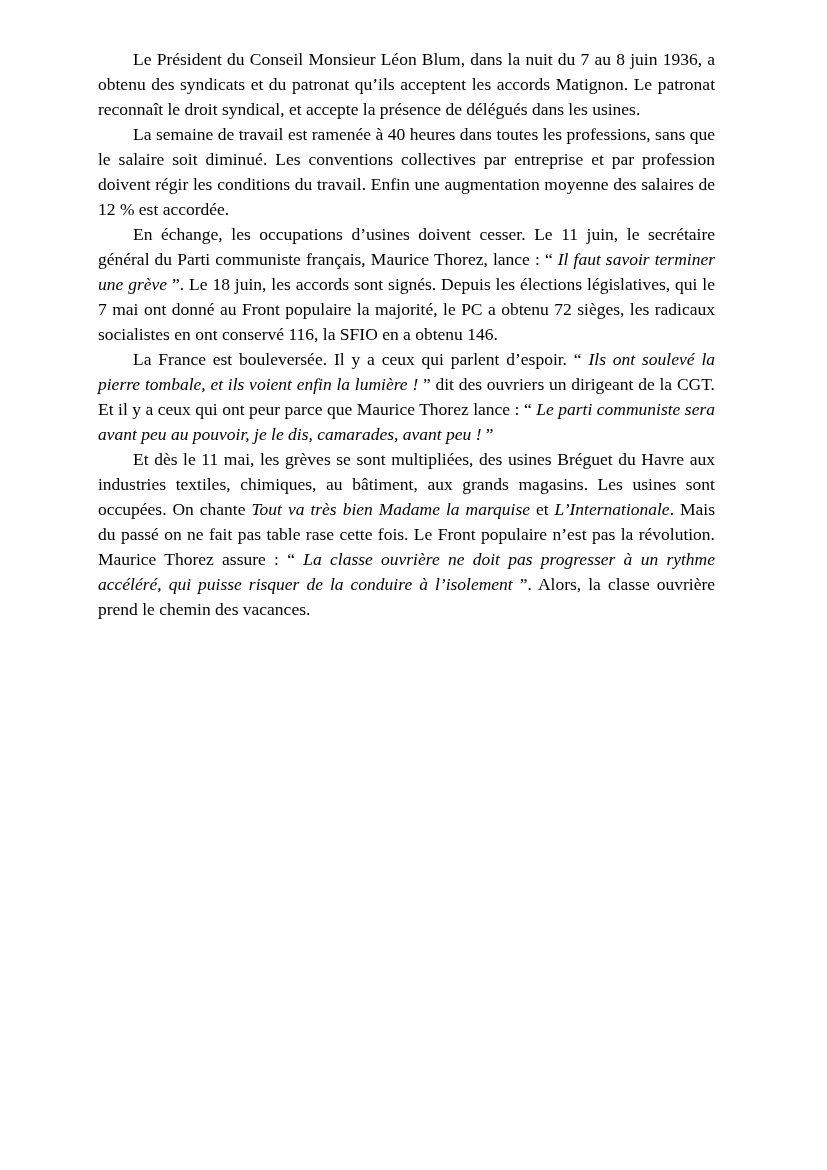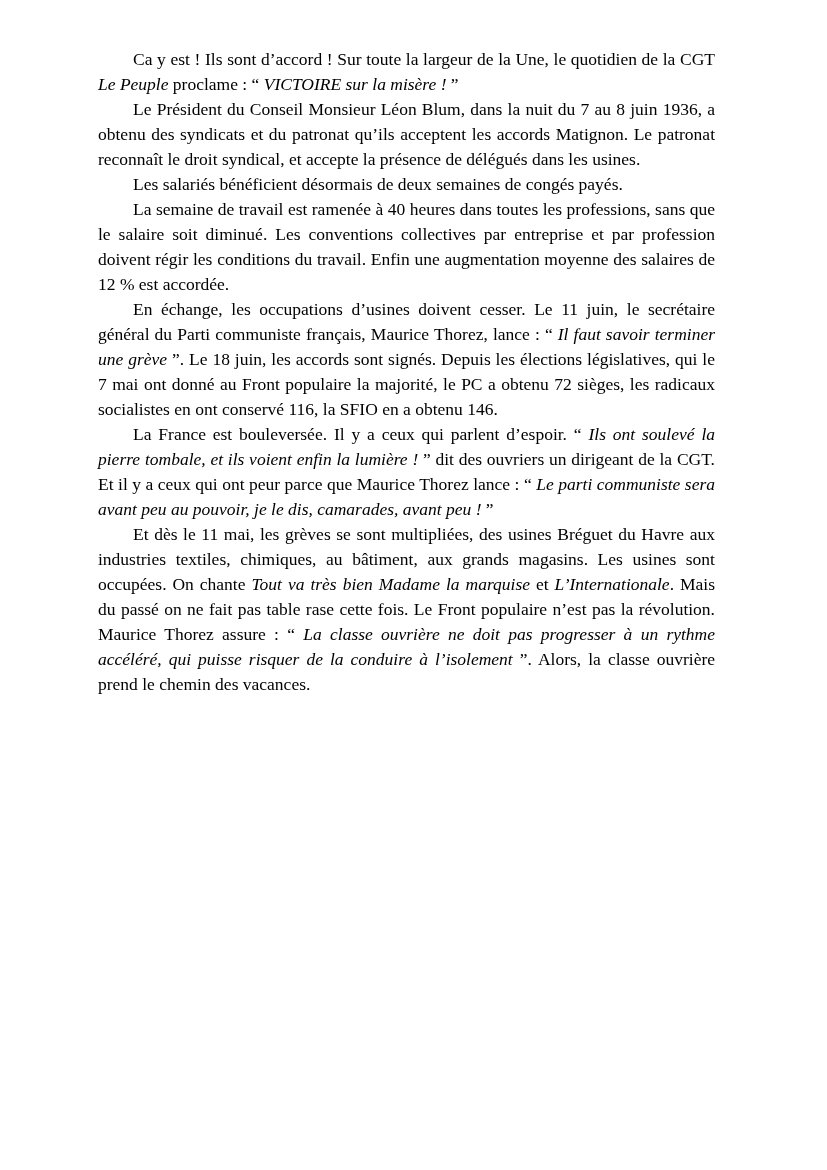--- a/index.html
+++ b/index.html
@@ -33,21 +33,19 @@
     }
     .seg-italic {
       font-style: italic;
     }
   </style>
 </head>
 <body>
 
 <div class="page">
   <div class="doc-body">
-      <p class="para"><span class="seg-regular">Ca y est&nbsp;! Ils sont d’accord&nbsp;! Sur toute la largeur de la Une, le quotidien de la CGT </span><span class="seg-italic">Le Peuple</span><span class="seg-regular"> proclame&nbsp;: “&nbsp;</span><span class="seg-italic">VICTOIRE sur la misère&nbsp;!</span><span class="seg-regular">&nbsp;”</span></p>
       <p class="para"><span class="seg-regular">Le Président du Conseil Monsieur Léon Blum, dans la nuit du 7 au 8&nbsp;juin 1936, a obtenu des syndicats et du patronat qu’ils acceptent les accords Matignon. Le patronat reconnaît le droit syndical, et accepte la présence de délégués dans les usines.</span></p>
-      <p class="para"><span class="seg-regular">Les salariés bénéficient désormais de deux semaines de congés payés.</span></p>
       <p class="para"><span class="seg-regular">La semaine de travail est ramenée à 40&nbsp;heures dans toutes les professions, sans que le salaire soit diminué. Les conventions collectives par entreprise et par profession doivent régir les conditions du travail. Enfin une augmentation moyenne des salaires de 12&nbsp;% est accordée.</span></p>
       <p class="para"><span class="seg-regular">En échange, les occupations d’usines doivent cesser. Le 11&nbsp;juin, le secrétaire général du Parti communiste français, Maurice Thorez, lance&nbsp;: “&nbsp;</span><span class="seg-italic">Il faut savoir terminer une grève</span><span class="seg-regular">&nbsp;”. Le 18&nbsp;juin, les accords sont signés. Depuis les élections législatives, qui le 7&nbsp;mai ont donné au Front populaire la majorité, le PC a obtenu 72 sièges, les radicaux socialistes en ont conservé 116, la SFIO en a obtenu 146.</span></p>
       <p class="para"><span class="seg-regular">La France est bouleversée. Il y a ceux qui parlent d’espoir. “&nbsp;</span><span class="seg-italic">Ils ont soulevé la pierre tombale, et ils voient enfin la lumière&nbsp;!</span><span class="seg-regular">&nbsp;” dit des ouvriers un dirigeant de la CGT. Et il y a ceux qui ont peur parce que Maurice Thorez lance&nbsp;: “&nbsp;</span><span class="seg-italic">Le parti communiste sera avant peu au pouvoir, je le dis, camarades, avant peu&nbsp;!</span><span class="seg-regular">&nbsp;”</span></p>
       <p class="para"><span class="seg-regular">Et dès le 11&nbsp;mai, les grèves se sont multipliées, des usines Bréguet du Havre aux industries textiles, chimiques, au bâtiment, aux grands magasins. Les usines sont occupées. On chante </span><span class="seg-italic">Tout va très bien Madame la marquise</span><span class="seg-regular"> et </span><span class="seg-italic">L’Internationale</span><span class="seg-regular">. Mais du passé on ne fait pas table rase cette fois. Le Front populaire n’est pas la révolution. Maurice Thorez assure&nbsp;: “&nbsp;</span><span class="seg-italic">La classe ouvrière ne doit pas progresser à un rythme accéléré, qui puisse risquer de la conduire à l’isolement</span><span class="seg-regular">&nbsp;”. Alors, la classe ouvrière prend le chemin des vacances.</span></p>
     </div>
 </div>
 
 </body></html>

